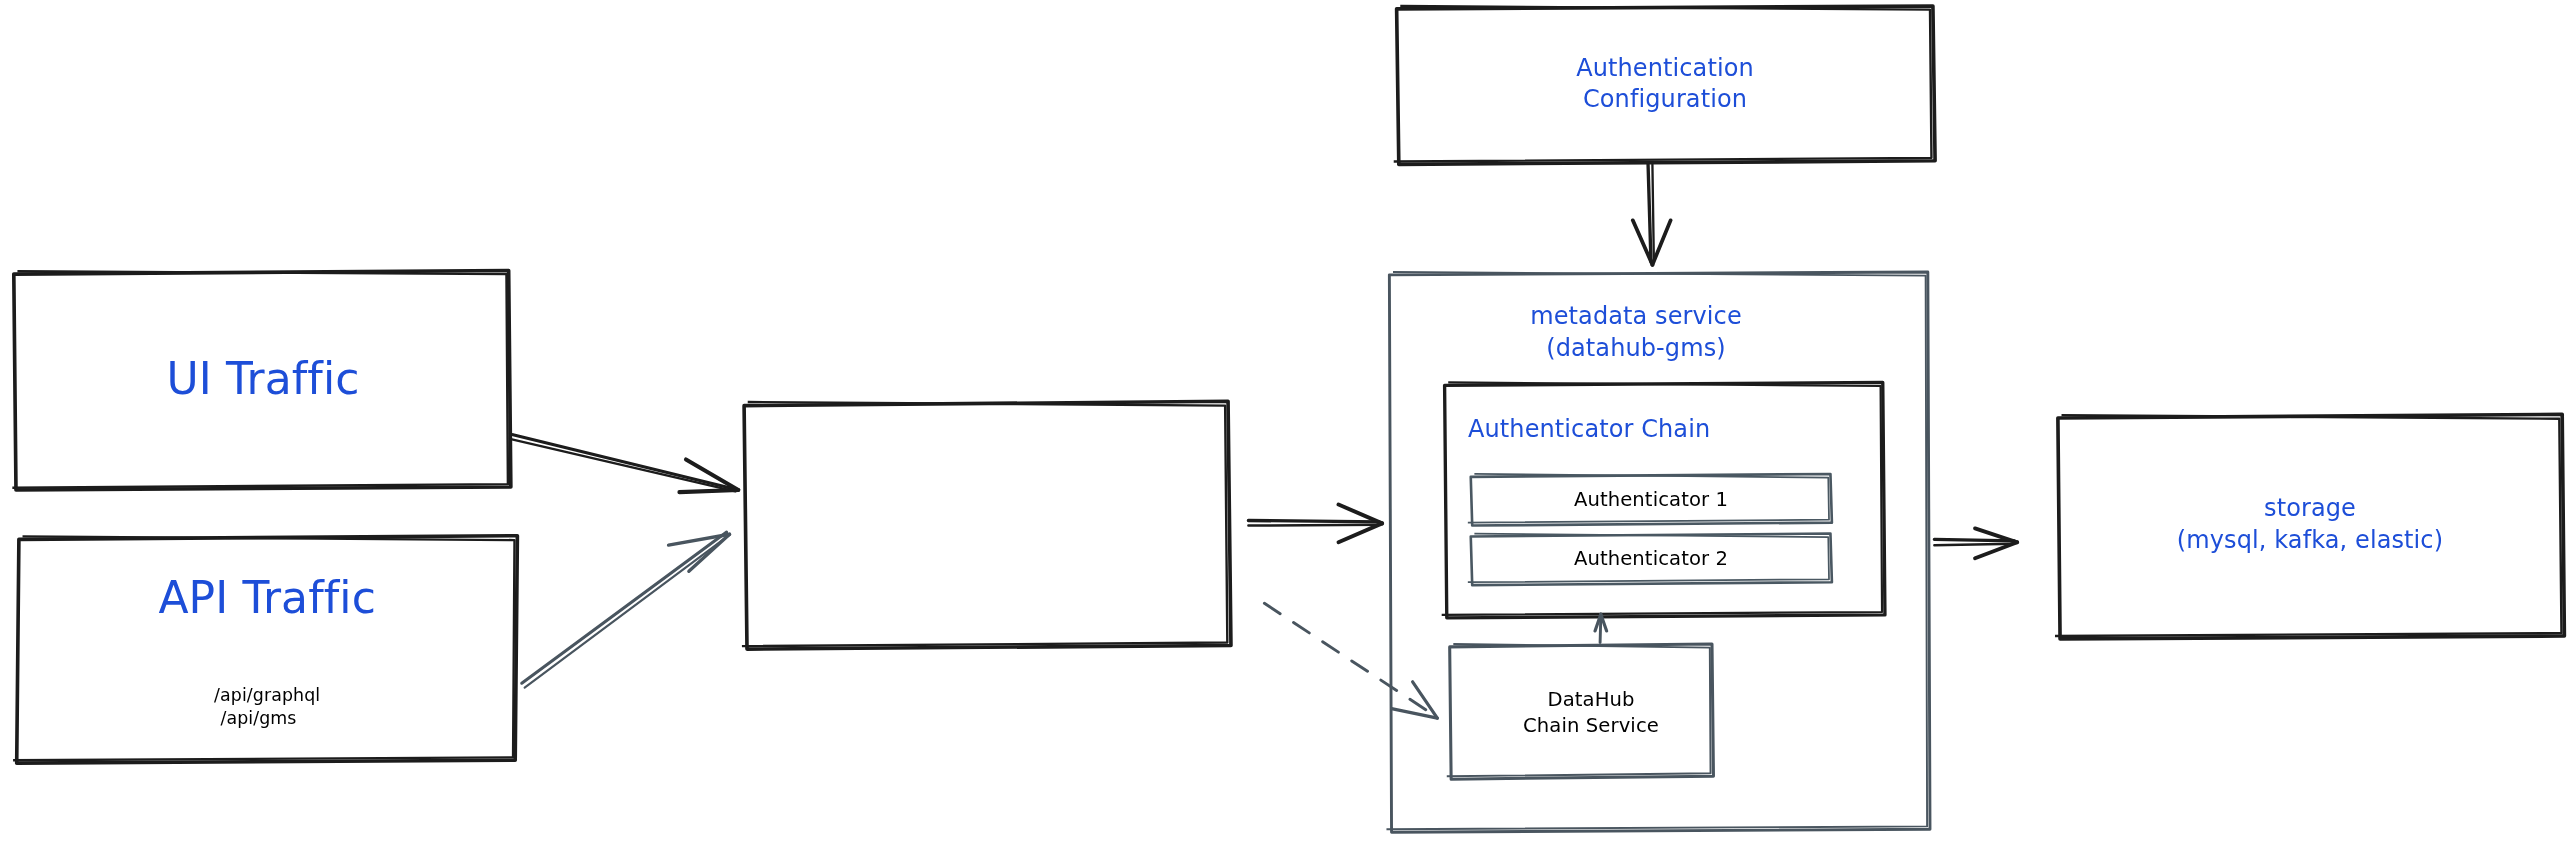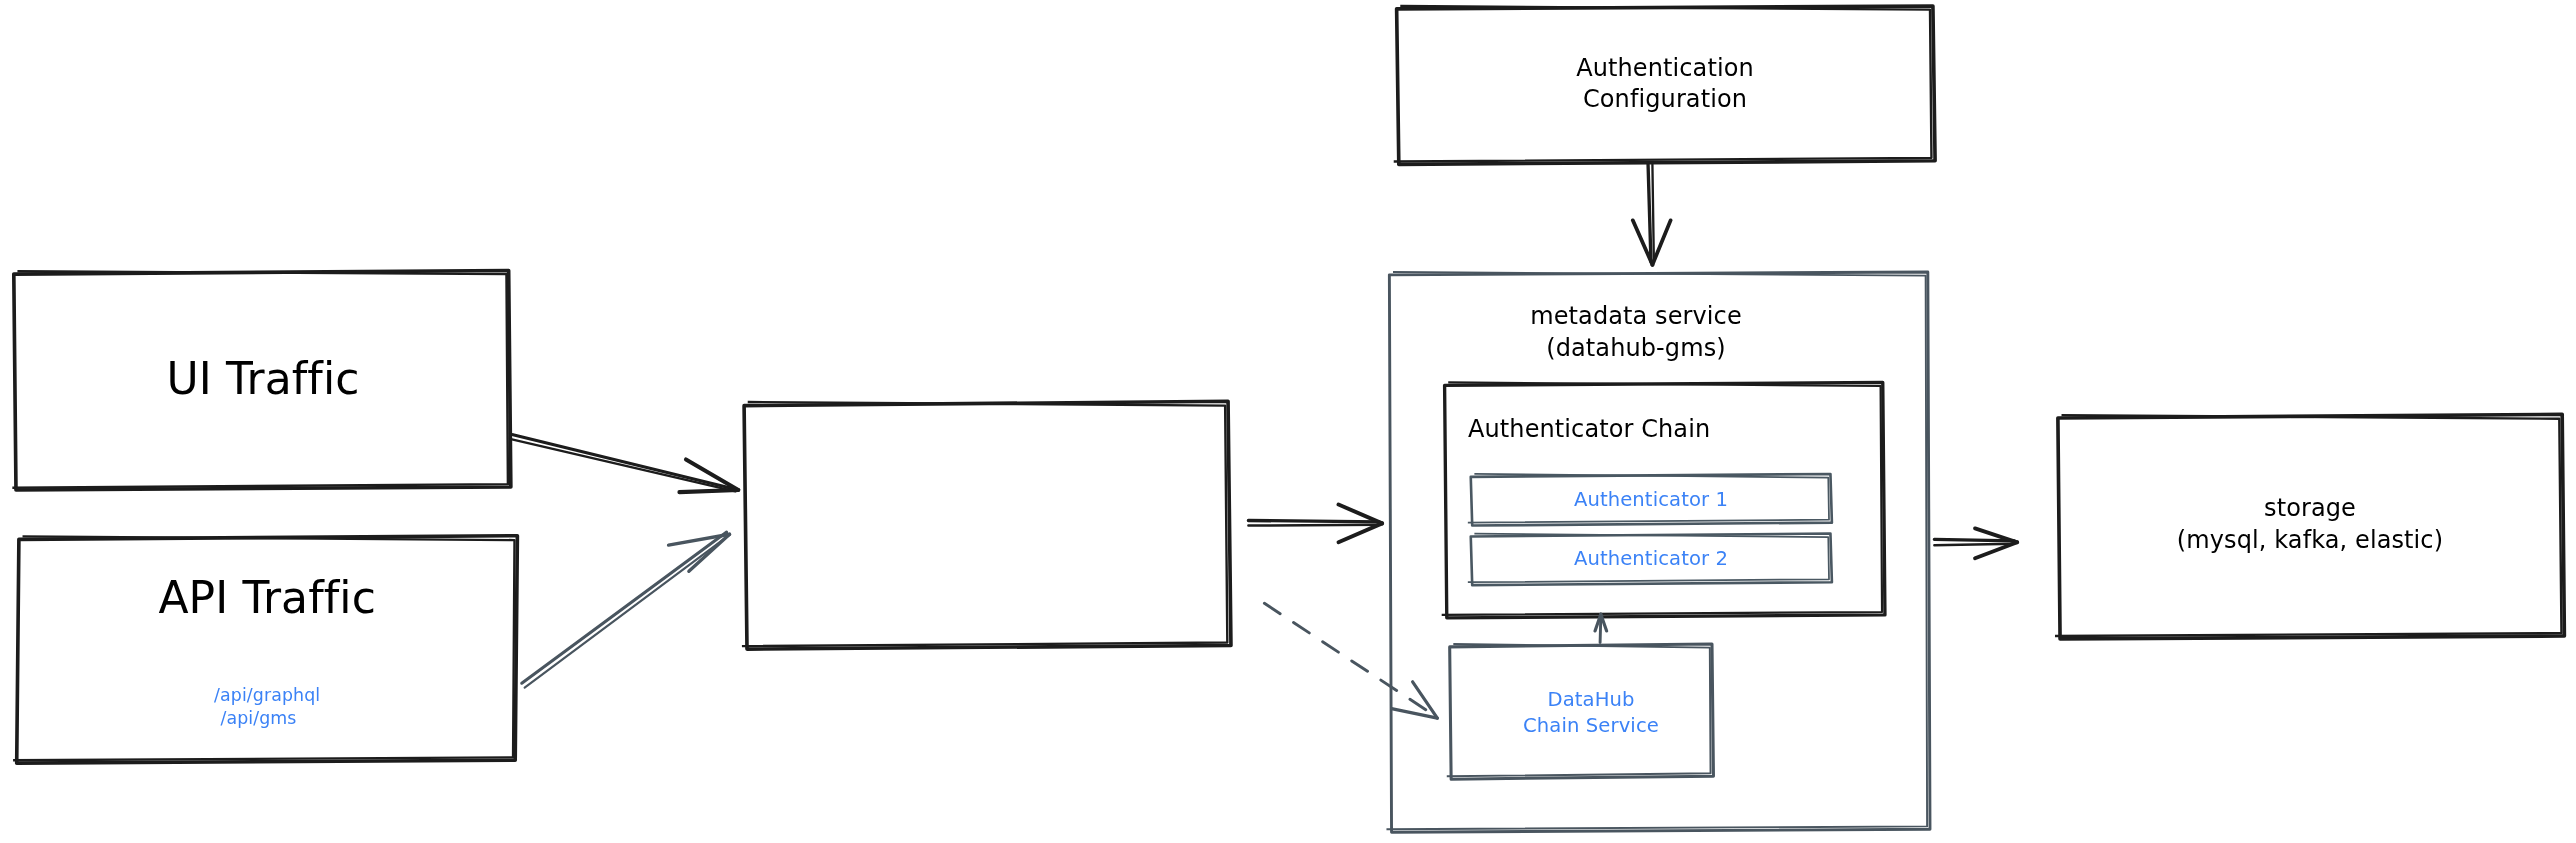--- a/index.html
+++ b/index.html
@@ -34,22 +34,22 @@
     justify-content: center;
     text-align: center;
     background: transparent;
   }
   .label {
     font-family: "DejaVu Sans", sans-serif;
     line-height: 1.32;
     white-space: nowrap;
     letter-spacing: 0.1px;
   }
-  .ink-black { color: #000000; }
-  .ink-slate { color: #3b82f6; }
+  .ink-black { color: #1d4ed8; }
+  .ink-slate { color: #000000; }
 
   .t-huge   { font-size: 44px; font-weight: 400; }
   .t-big    { font-size: 28px; }
   .t-mid    { font-size: 24px; }
   .t-small  { font-size: 19.6px; }
   .t-tiny   { font-size: 17.4px; }
   .gap-md { height: 16px; }
 </style>
 </head>
 <body>

